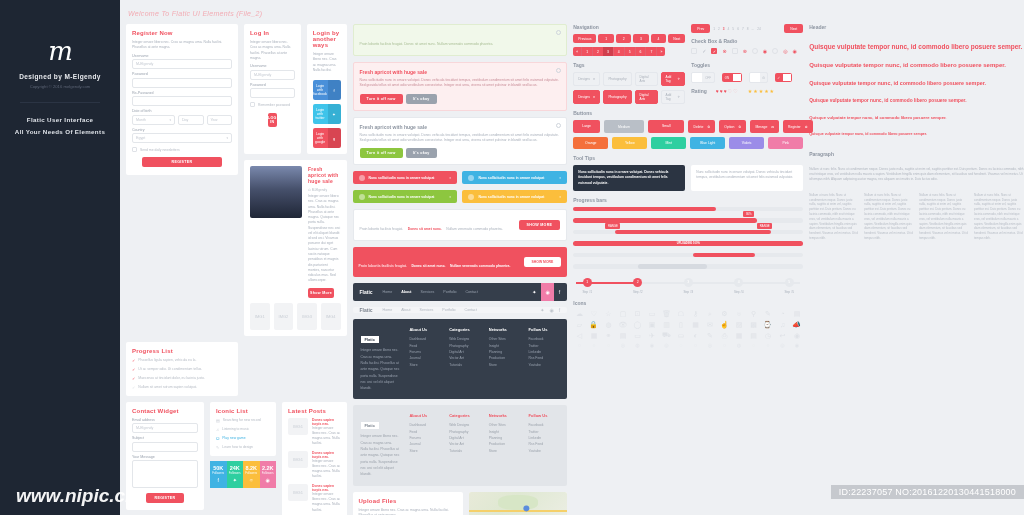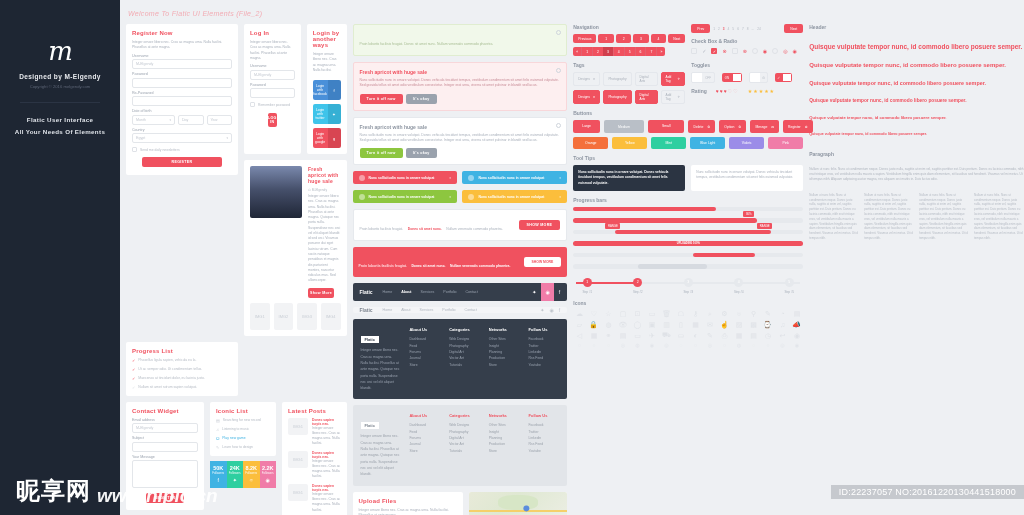--- a/index.html
+++ b/index.html
@@ -793,16 +793,15 @@
           <div style="flex:1;font-size:2.9px;color:#b6bcc5;line-height:1.65;">Nullam ut nunc felis. Nunc ut condimentum neque. Donec justo nulla, sagittis at enim vel, sagittis porttitor est. Duis pretium. Donec eu lacinia commodo, nibh erat tristique eros, vel vestibulum nulla mauris a sapien. Vestibulum fringilla enim quis diam elementum, sit faucibus sed hendrerit. Vivamus vel mi metus. Ut id tempus nibh.</div>
           <div style="flex:1;font-size:2.9px;color:#b6bcc5;line-height:1.65;">Nullam ut nunc felis. Nunc ut condimentum neque. Donec justo nulla, sagittis at enim vel, sagittis porttitor est. Duis pretium. Donec eu lacinia commodo, nibh erat tristique eros, vel vestibulum nulla mauris a sapien. Vestibulum fringilla enim quis diam elementum, sit faucibus sed hendrerit. Vivamus vel mi metus. Ut id tempus nibh.</div>
         </div>
       </div>
 
     </div>
   </div>
 </div>
 
 <div class="wm">
-  <span class="wm1">昵享网</span>
   <span class="wm2">www.nipic.cn</span>
 </div>
 <div class="idbar">ID:22237057 NO:20161220130441518000</div>
 
 </body></html>

